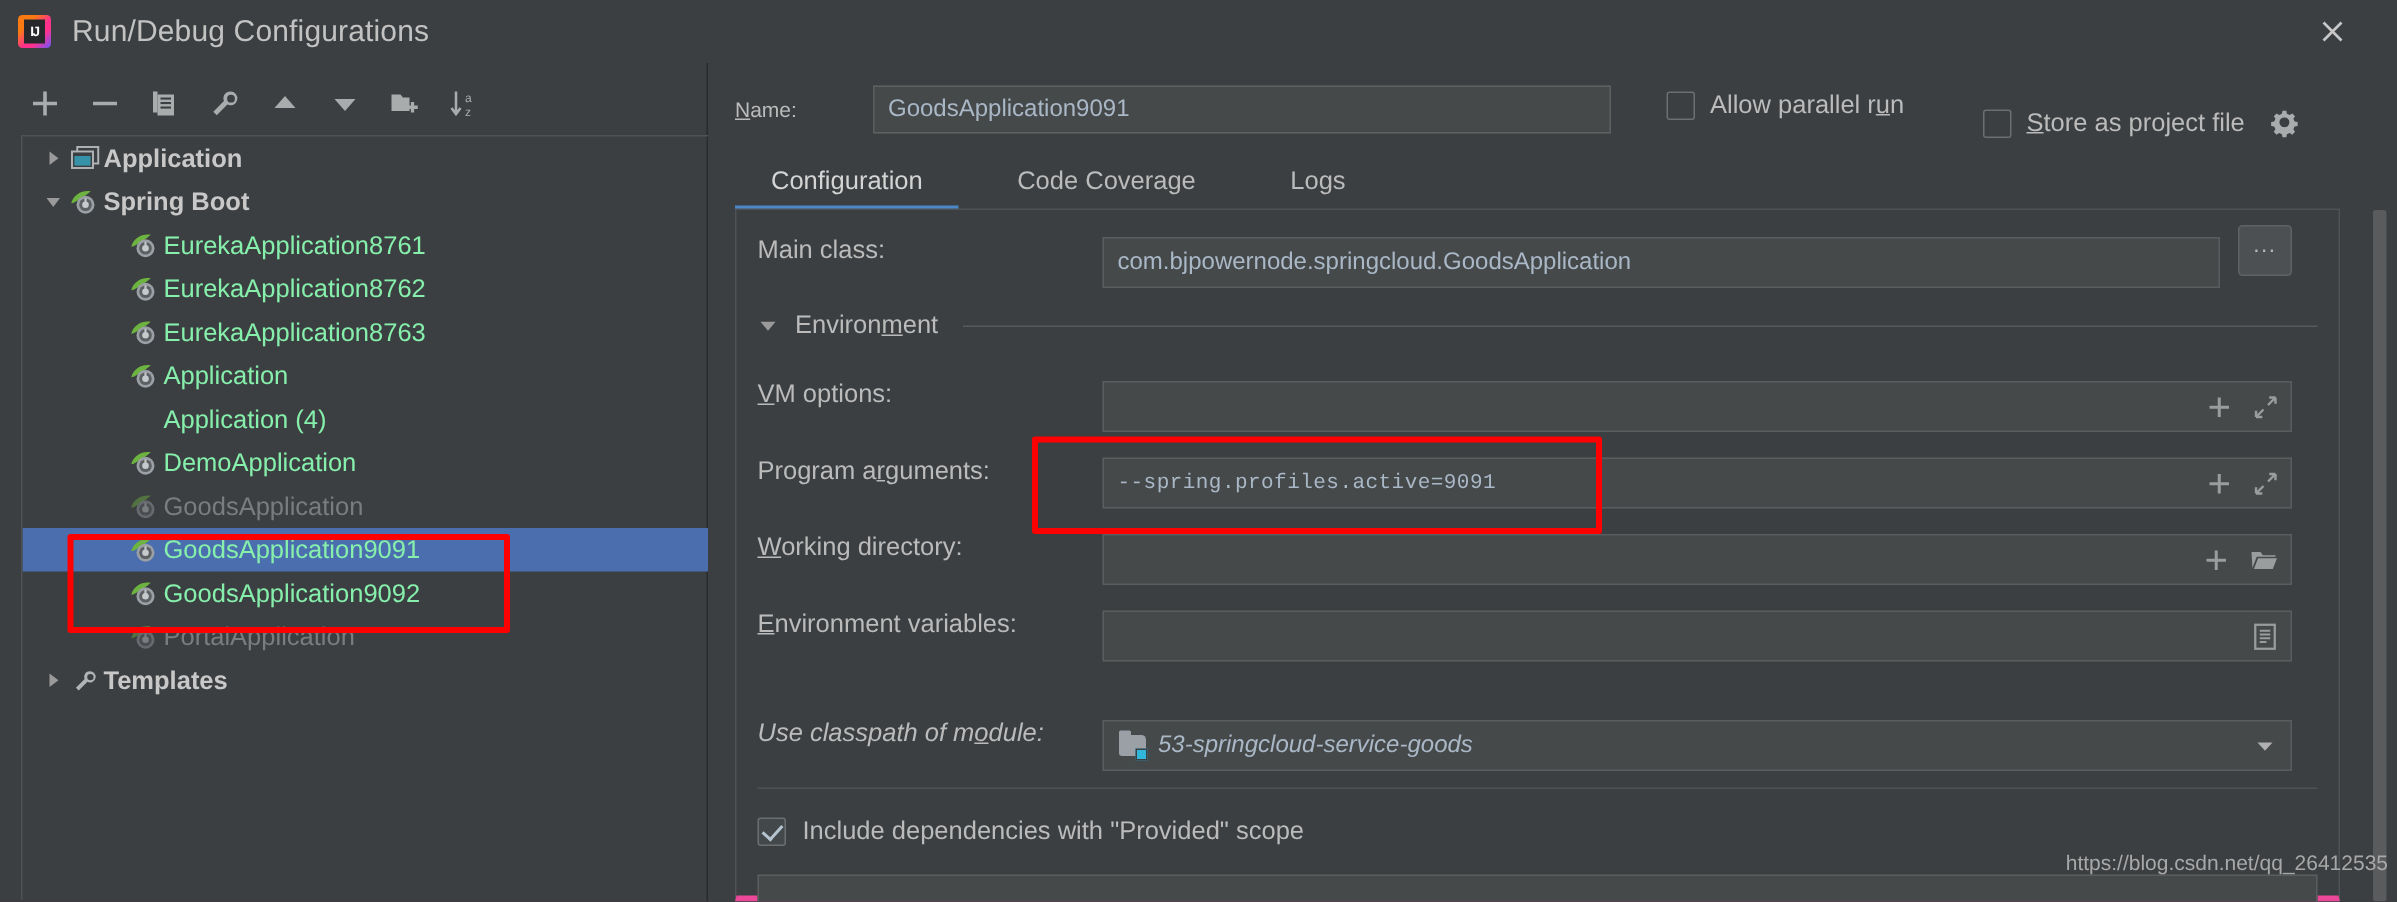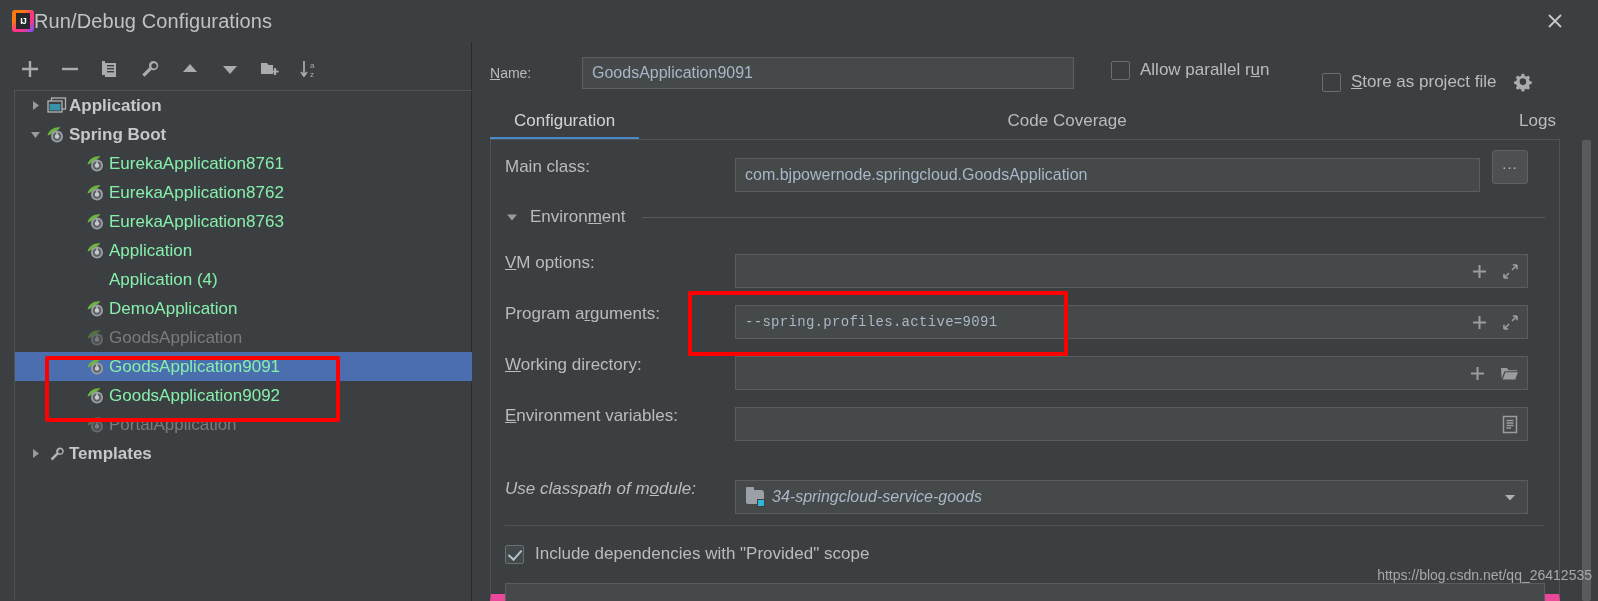--- a/index.html
+++ b/index.html
@@ -46,20 +46,21 @@
     background: #27282c;
     color: #ffffff;
     font-size: 9px;
     font-family: "Liberation Sans", sans-serif;
     font-weight: bold;
     line-height: 16px;
     text-align: center;
     letter-spacing: -1px;
   }
   .title-text {
+    margin-left: 14px;
     font-size: 20px;
     color: #c2c2c2;
     letter-spacing: 0.1px;
   }
   .close-btn {
     position: absolute;
     right: 30px; top: 8px;
     width: 26px; height: 26px;
     cursor: pointer;
     color: #c8c8c8;
@@ -200,21 +201,20 @@
   }
 
   
   .tabs {
     position: absolute;
     left: 17px; top: 58px;
     width: 1090px; height: 40px;
     display: flex;
     align-items: flex-end;
     gap: 15px;
-    justify-content: space-between;
   }
   .tab {
     font-size: 17px;
     color: #bbbbbb;
     padding: 0 24px 9px 24px;
     cursor: pointer;
     position: relative;
   }
   .tab.active { color: #d4d4d4; }
   .tab.active::after {
@@ -232,21 +232,21 @@
     background: #4e5254;
   }
 
   
   .content {
     position: absolute;
     left: 17px; top: 98px;
     width: 1070px; height: 461px;
     border-left: 1px solid #4e5254;
     border-right: 1px solid #4e5254;
-    border-bottom: 7px solid #ec4899;
+    border-bottom: 4px solid #ec4899;
   }
 
   .field-row {
     position: absolute;
     left: 0;
     height: 38px;
     display: flex;
     align-items: center;
     width: 100%;
   }
@@ -778,21 +778,21 @@
         </div>
       </div>
 
       <div class="field-row" style="top:330px;font-style:italic;">
         <div class="field-label">Use classpath of m<u>o</u>dule:</div>
         <div class="field-ctl" style="width:793px;">
           <div class="module-icon">
             <div class="mfolder"></div>
             <div class="mchip"></div>
           </div>
-          <div class="val" style="padding-left:8px;">34-springcloud-service-goods</div>
+          <div class="val" style="padding-left:8px;">53-springcloud-service-goods</div>
           <div class="combo-arrow">
             <svg width="14" height="14" viewBox="0 0 14 14">
                 <path d="M2 5 L12 5 L7 10.5 Z" fill="currentColor"></path>
               </svg>
           </div>
         </div>
       </div>
 
       <div class="bottom-cb">
         <div class="checkbox checked"></div>

